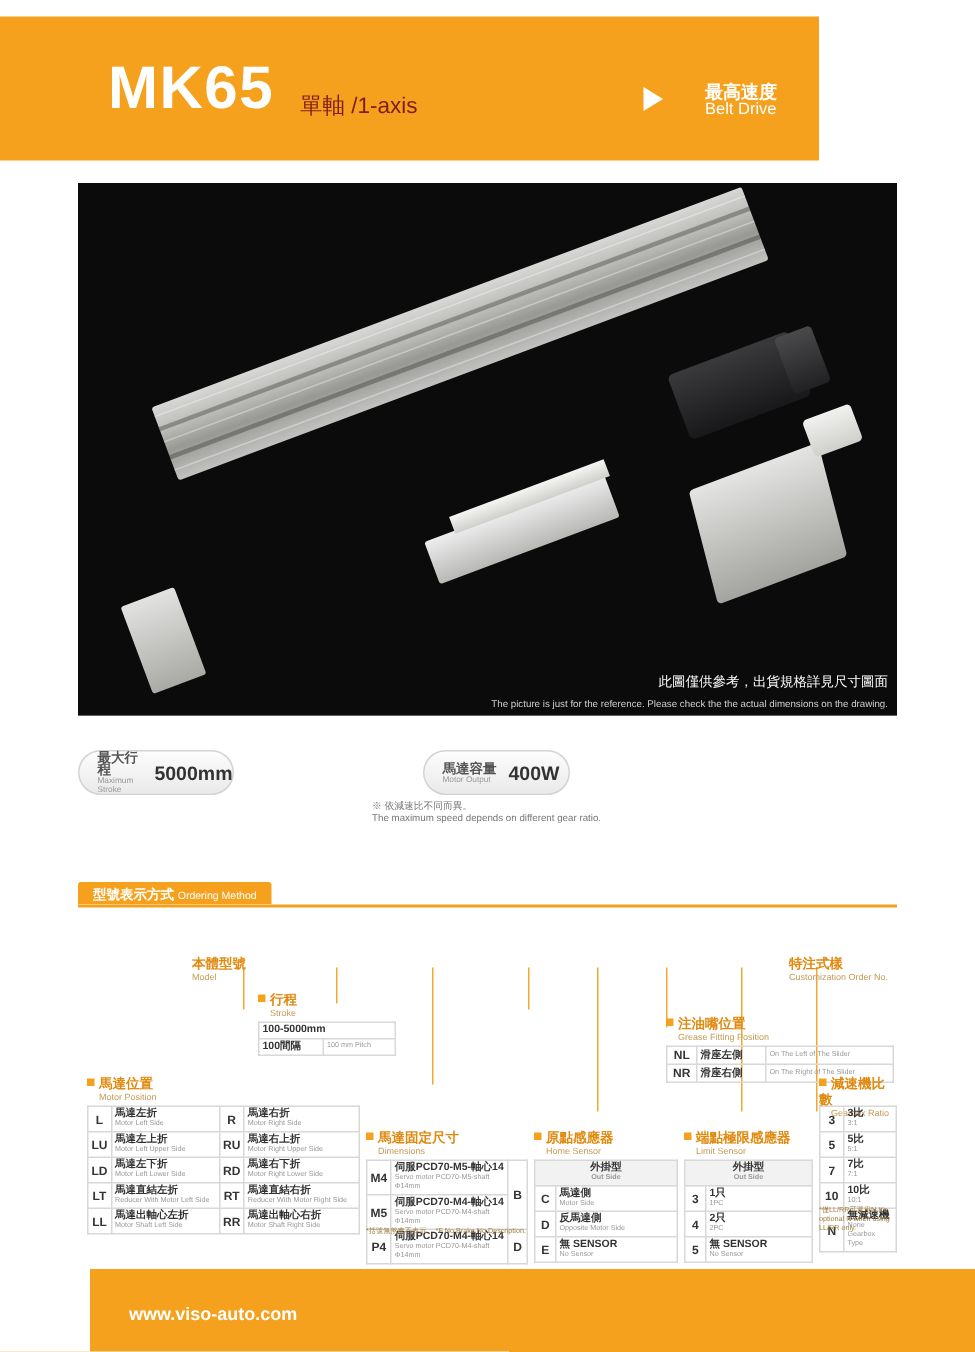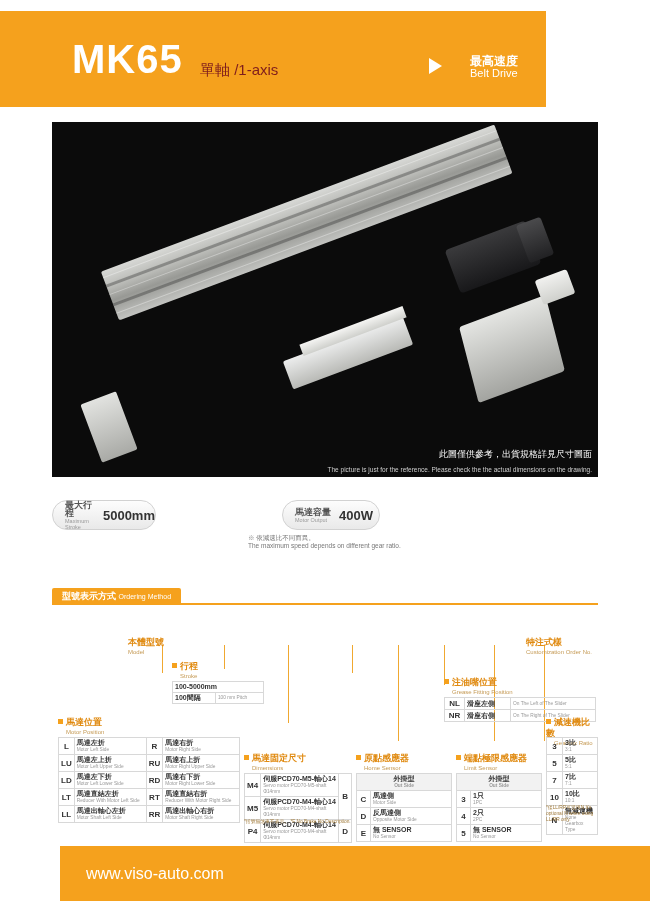--- a/index.html
+++ b/index.html
@@ -168,21 +168,21 @@
   .hdr{ background:#f2f2f2; font-weight:bold; }
 
   
   .footer{
     position:absolute; left:0; bottom:0; width:650px; height:55px; background:#f5a11d;
   }
   .footer-white{
     position:absolute; left:0; bottom:0; width:60px; height:55px; background:#ffffff;
   }
   .footer-url{
-    position:absolute; left:86px; bottom:18px; color:#ffffff; font-size:16px; font-weight:normal;
+    position:absolute; left:86px; bottom:18px; color:#ffffff; font-size:12px; font-weight:bold;
   }
 </style>
 </head>
 <body>
 
 <div class="header">
   <div class="title-main">MK65</div>
   <div class="title-sub">
     <span>單軸</span>
     <span>/1-axis</span>

